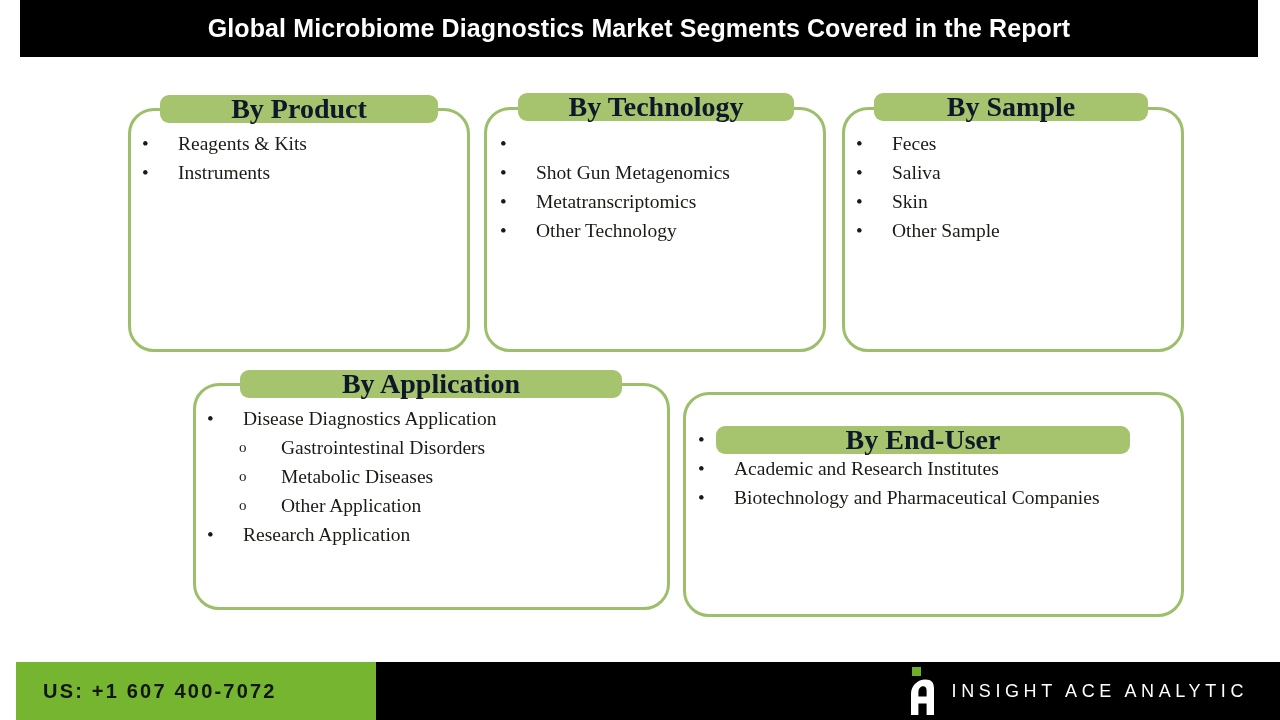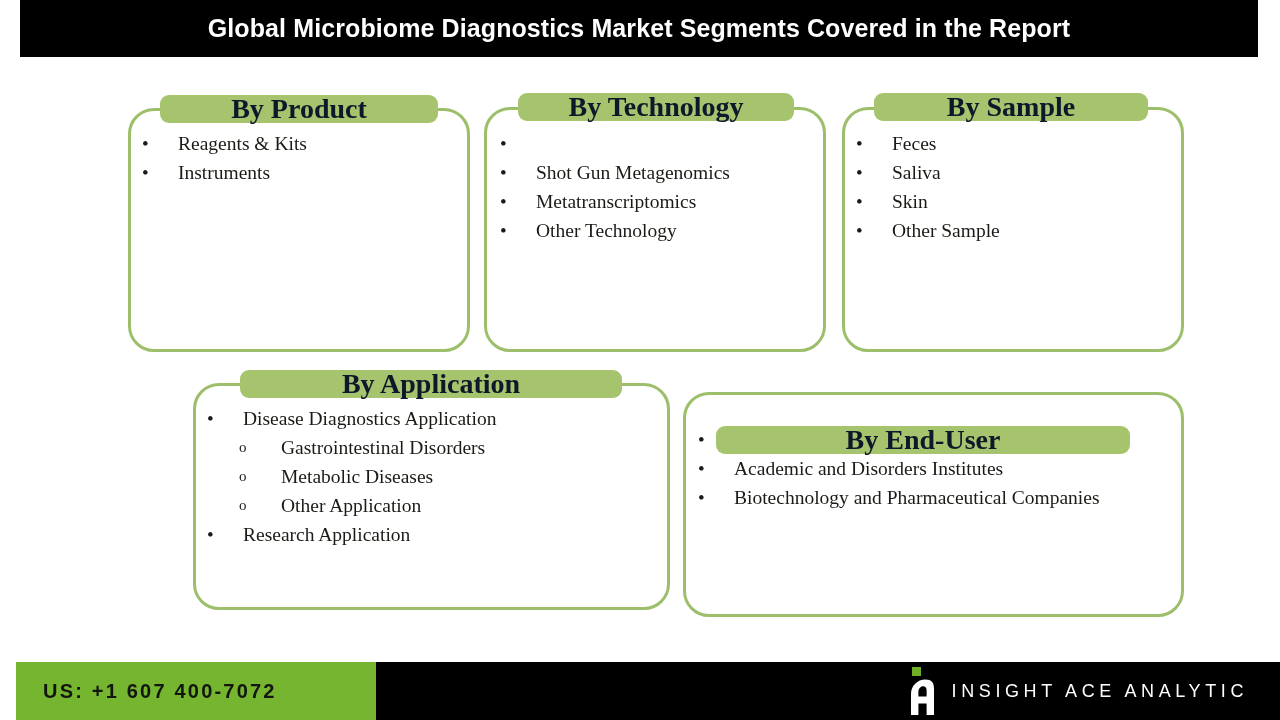--- a/index.html
+++ b/index.html
@@ -244,21 +244,21 @@
 <div class="seg-label" style="left:716px; top:378px; width:414px;margin-top:48px;">
   <span class="seg-label-text">By End-User</span>
 </div>
 <ul class="seg-list" style="left:698px; top:425px; width:475px;">
   <li class="li-row">
     <span class="li-bullet">•</span>
     <span class="li-text">Hospitals</span>
   </li>
   <li class="li-row">
     <span class="li-bullet">•</span>
-    <span class="li-text">Academic and Disorders Institutes</span>
+    <span class="li-text">Academic and Research Institutes</span>
   </li>
   <li class="li-row">
     <span class="li-bullet">•</span>
     <span class="li-text">Biotechnology and Pharmaceutical Companies</span>
   </li>
 </ul>
 
 <div class="footer-black">
   <div class="brand-wrap">
     <div class="brand-mark">

